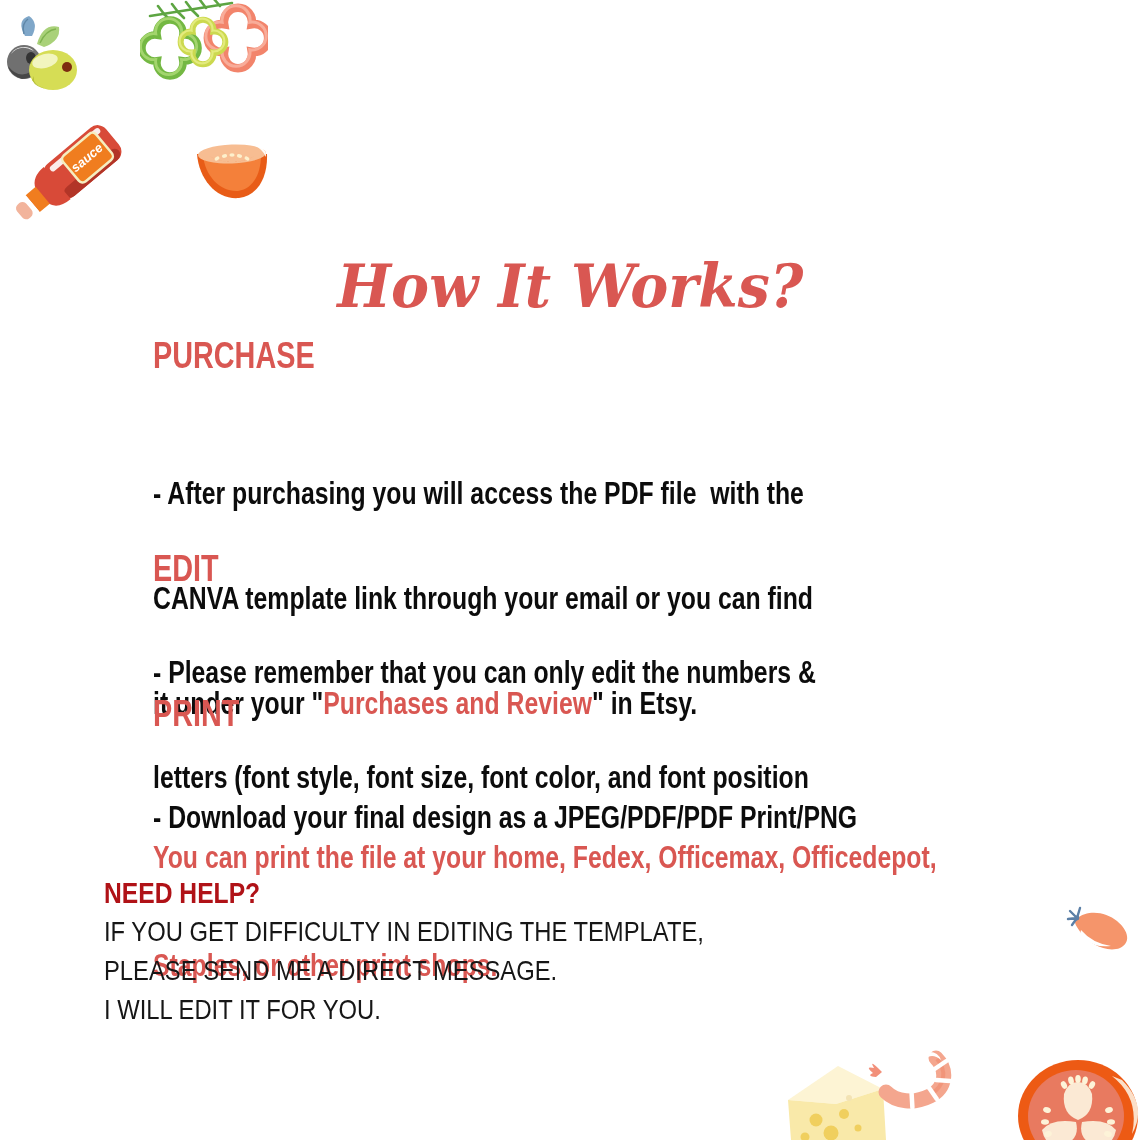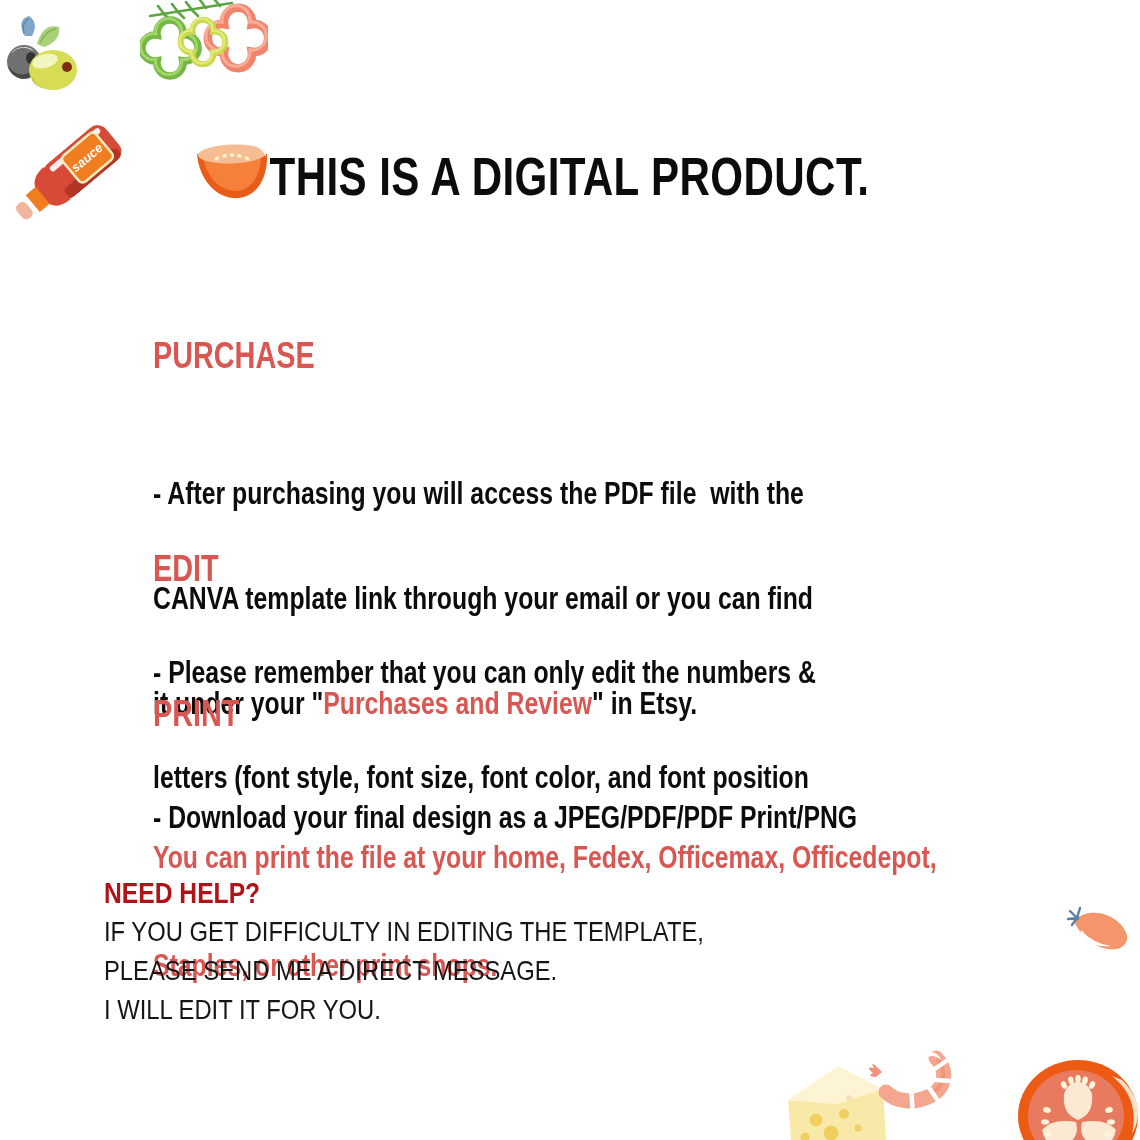--- a/index.html
+++ b/index.html
@@ -140,24 +140,24 @@
       <ellipse cx="76" cy="27" rx="2.8" ry="4" transform="rotate(28 76 27)"></ellipse>
       <ellipse cx="31" cy="52" rx="2.8" ry="4" transform="rotate(-70 31 52)"></ellipse>
       <ellipse cx="29" cy="64" rx="2.8" ry="4" transform="rotate(-90 29 64)"></ellipse>
       <ellipse cx="32" cy="76" rx="2.8" ry="4" transform="rotate(-110 32 76)"></ellipse>
       <ellipse cx="93" cy="52" rx="2.8" ry="4" transform="rotate(70 93 52)"></ellipse>
       <ellipse cx="95" cy="64" rx="2.8" ry="4" transform="rotate(90 95 64)"></ellipse>
       <ellipse cx="92" cy="76" rx="2.8" ry="4" transform="rotate(110 92 76)"></ellipse>
     </g>
   </svg>
 
-  <div class="centerline h1" style="top:149px">
-    <span>THIS IS A DIGITAL PRODUCT.</span>
+
+  <div class="centerline script" style="top:256px">
+    <span>How It Works?</span>
   </div>
-
 
   <div class="abs sec-title cond" style="left:153px;top:338px">PURCHASE</div>
   <div class="abs para cond" style="left:153px;top:406px">
     <div class="line">- After purchasing you will access the PDF file  with the</div>
     <div class="line">CANVA template link through your email or you can find</div>
     <div class="line"><span>it under your "</span><span class="coral">Purchases and Review</span><span>" in Etsy.</span></div>
   </div>
 
   <div class="abs sec-title cond" style="left:153px;top:551px">EDIT</div>
   <div class="abs para cond" style="left:153px;top:585px">

